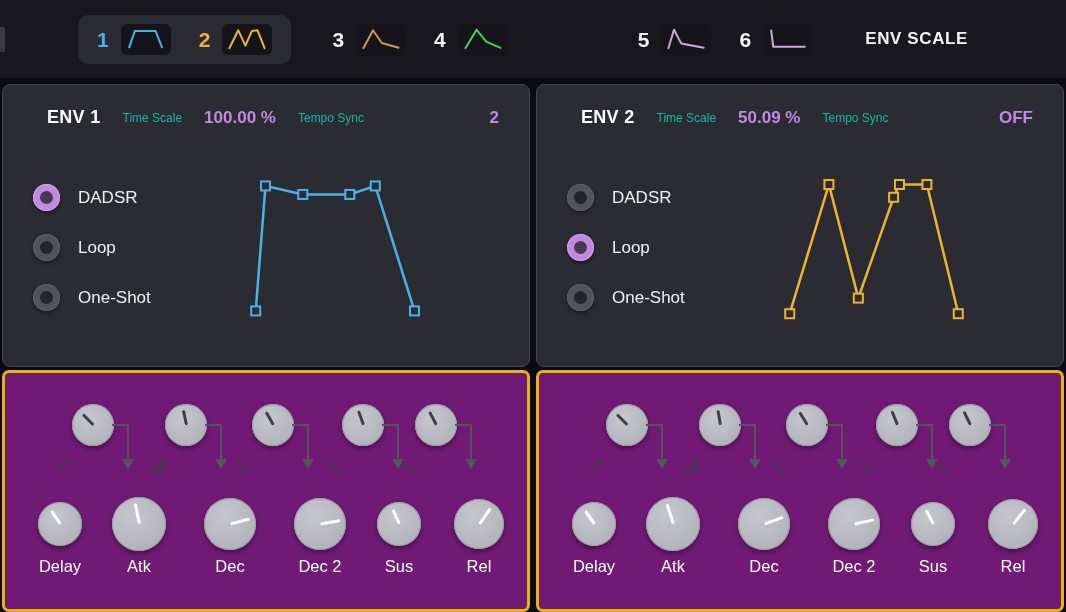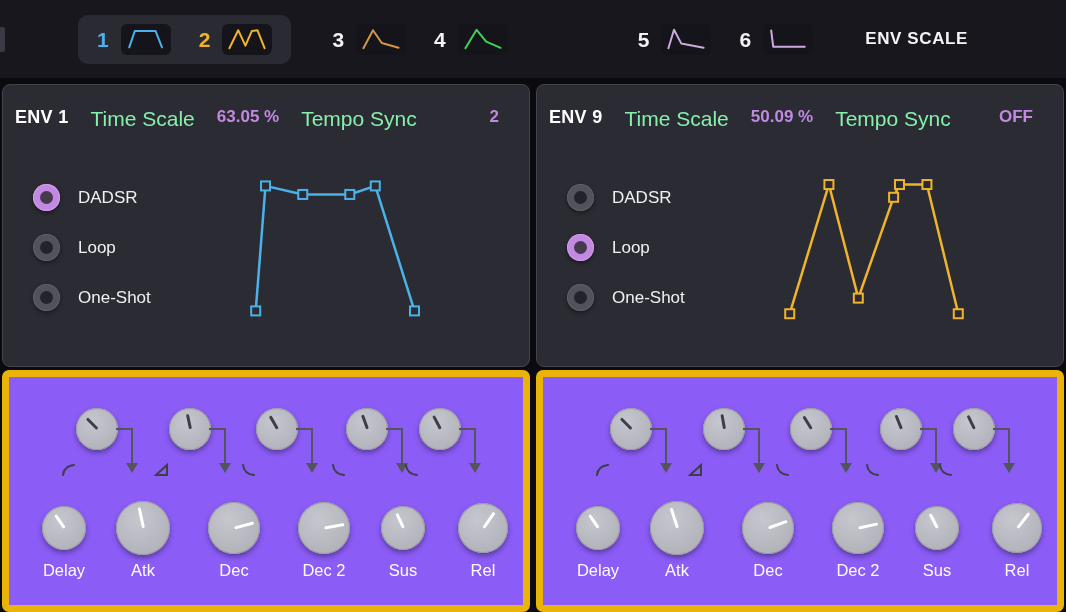--- a/index.html
+++ b/index.html
@@ -16,39 +16,39 @@
   .tab-group:nth-child(3){margin-left:92px}
   .tab{display:flex;align-items:center;gap:12px;cursor:pointer}
   .tab-num{font-size:21px;font-weight:700;line-height:1}
   .thumb{width:50px;height:31px;background:#14141a;border-radius:6px;display:flex;align-items:center;justify-content:center}
   .env-scale{margin-left:auto;margin-right:98px;font-size:17px;font-weight:700;letter-spacing:.6px;color:#f5f5f7}
 
   
   .panels{display:flex;gap:6px;padding:6px 2px 0 2px;height:534px}
   .panel{flex:1;display:flex;flex-direction:column}
   .panel-top{height:283px;background:#2b2b33;border:1px solid #43434d;border-radius:8px;position:relative;margin-bottom:3px}
-  .hdr{display:flex;align-items:flex-start;gap:22px;padding:22px 30px 0 12px}
+  .hdr{display:flex;align-items:center;gap:22px;padding:22px 30px 0 44px}
   .env-title{font-size:18px;font-weight:700;letter-spacing:.3px;color:#fff}
-  .hdr-label{font-size:21px;color:#86efac}
+  .hdr-label{font-size:12px;color:#14b8a6}
   .hdr-value{font-size:17px;font-weight:700;color:#c289e2}
   .hdr-value.last{margin-left:auto}
 
   .modes{position:absolute;left:30px;top:99px;display:flex;flex-direction:column;gap:23px}
   .mode-row{display:flex;align-items:center;gap:18px;cursor:pointer}
   .radio{width:27px;height:27px;border-radius:50%;background:#52525c;position:relative;
          box-shadow:0 2px 4px rgba(0,0,0,.45), inset 0 0 0 1px #5e5e68}
   .radio::after{content:'';position:absolute;inset:7px;border-radius:50%;background:#23232a}
   .radio.on{background:#c289e2;box-shadow:0 2px 4px rgba(0,0,0,.45), inset 0 0 0 1px #cf9dea}
   .radio.on::after{background:#463a4e}
   .mode-label{font-size:17px;color:#f0f0f3}
 
   .env-svg{position:absolute;left:232px;top:84px}
 
   
-  .knobs{flex:1;background:#8b5cf6;border:7px solid #eab308;border-radius:7px;position:relative}
+  .knobs{flex:1;background:#701a75;border:3px solid #eab308;border-radius:7px;position:relative}
   .knob{position:absolute;border-radius:50%;cursor:pointer;
         background:radial-gradient(circle at 40% 33%,#c6c6ce,#acacb5);
         box-shadow:0 3px 5px rgba(0,0,0,.35), inset 0 0 0 1px #9a9aa3}
   .knob .ind{position:absolute;left:50%;top:50%;width:3px;margin-left:-1.5px;border-radius:2px;
              transform-origin:50% 100%}
   .knob-label{position:absolute;width:90px;text-align:center;font-size:16.5px;font-weight:500;color:#fdfdfe}
 </style>
 </head>
 <body>
 
@@ -113,21 +113,21 @@
   <span class="env-scale">ENV SCALE</span>
 </header>
 
 <main class="panels">
 
   <section class="panel">
     <div class="panel-top">
       <div class="hdr">
         <span class="env-title">ENV 1</span>
         <span class="hdr-label">Time Scale</span>
-        <span class="hdr-value">63.05 %</span>
+        <span class="hdr-value">100.00 %</span>
         <span class="hdr-label">Tempo Sync</span>
         <span class="hdr-value last">2</span>
       </div>
       <div class="modes">
           <div class="mode-row">
             <div class="radio on"></div>
             <span class="mode-label">DADSR</span>
           </div>
           <div class="mode-row">
             <div class="radio"></div>
@@ -222,21 +222,21 @@
         <div class="knob" style="left: 449px; top: 126px; height: 50px; width: 50px;">
           <div class="ind" style="height: 19px; margin-top: -19px; background: rgb(255, 255, 255); transform: rotate(35deg);"></div>
         </div>
         <div class="knob-label" style="left: 429px; top: 184px;">Rel</div>
       </div>
   </section>
 
   <section class="panel">
     <div class="panel-top">
       <div class="hdr">
-        <span class="env-title">ENV 9</span>
+        <span class="env-title">ENV 2</span>
         <span class="hdr-label">Time Scale</span>
         <span class="hdr-value">50.09 %</span>
         <span class="hdr-label">Tempo Sync</span>
         <span class="hdr-value last">OFF</span>
       </div>
       <div class="modes">
           <div class="mode-row">
             <div class="radio"></div>
             <span class="mode-label">DADSR</span>
           </div>

